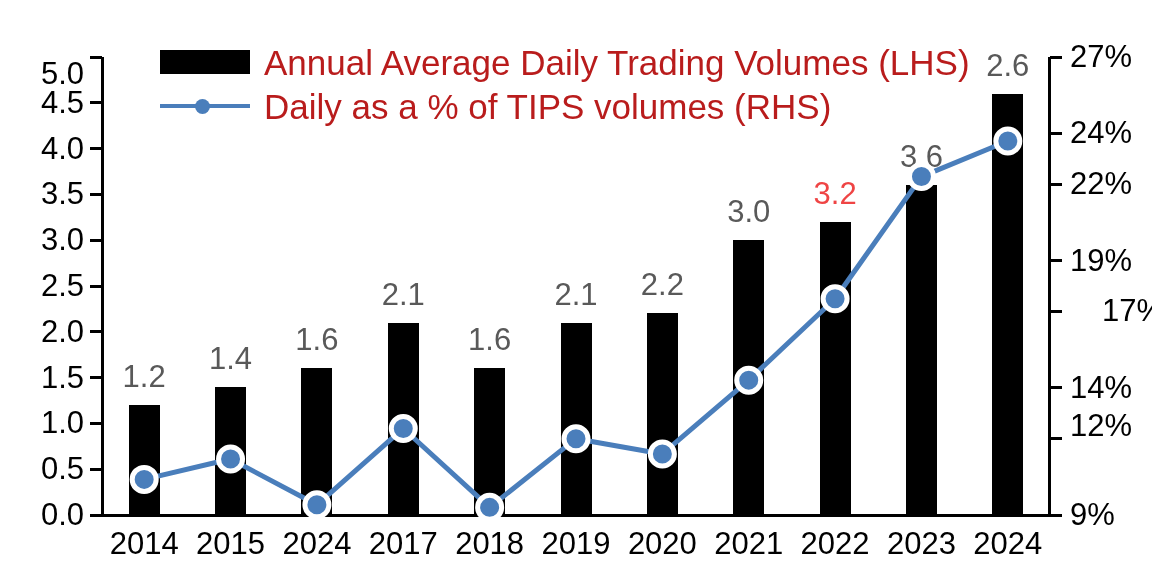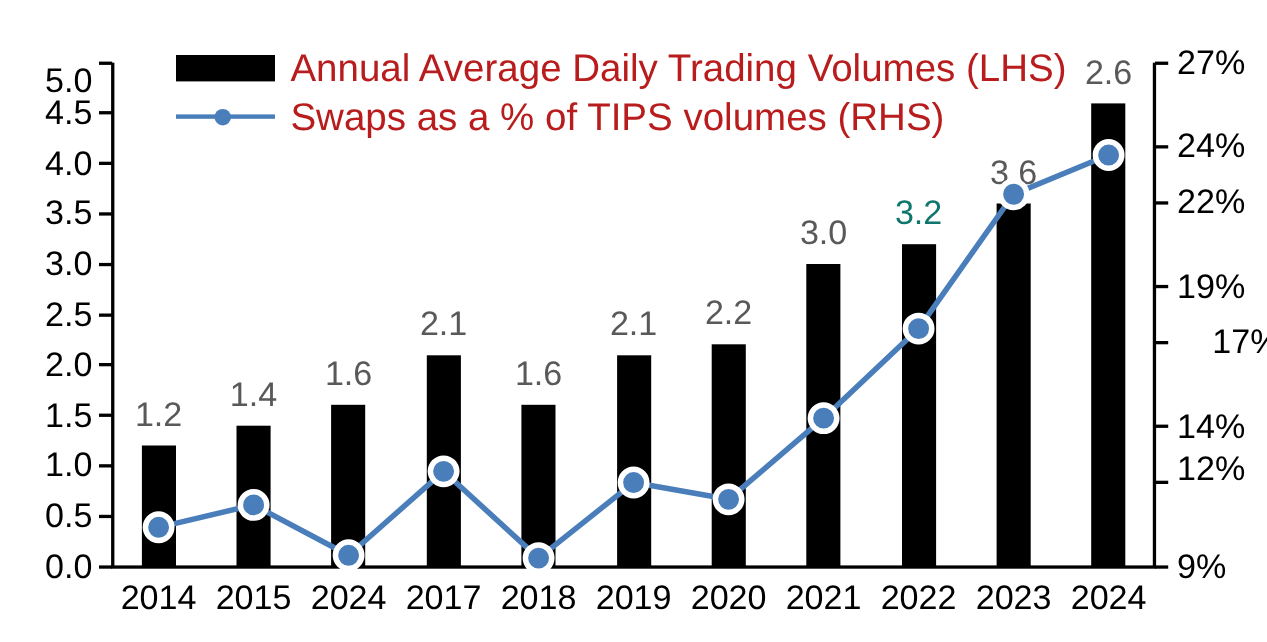--- a/index.html
+++ b/index.html
@@ -122,21 +122,21 @@
       </div>
     <div id="bar-labels">
         <div class="bar-label" style="left: 43.1818px; top: 304.08px; color: rgb(89, 89, 89);">1.2</div>
         <div class="bar-label" style="left: 129.545px; top: 285.76px; color: rgb(89, 89, 89);">1.4</div>
         <div class="bar-label" style="left: 215.909px; top: 267.44px; color: rgb(89, 89, 89);">1.6</div>
         <div class="bar-label" style="left: 302.273px; top: 221.64px; color: rgb(89, 89, 89);">2.1</div>
         <div class="bar-label" style="left: 388.636px; top: 267.44px; color: rgb(89, 89, 89);">1.6</div>
         <div class="bar-label" style="left: 475px; top: 221.64px; color: rgb(89, 89, 89);">2.1</div>
         <div class="bar-label" style="left: 561.364px; top: 212.48px; color: rgb(89, 89, 89);">2.2</div>
         <div class="bar-label" style="left: 647.727px; top: 139.2px; color: rgb(89, 89, 89);">3.0</div>
-        <div class="bar-label" style="left: 734.091px; top: 120.88px; color: #0f766e;">3.2</div>
+        <div class="bar-label" style="left: 734.091px; top: 120.88px; color: #ef4444;">3.2</div>
         <div class="bar-label" style="left: 820.455px; top: 84.24px; color: rgb(89, 89, 89);">3.6</div>
         <div class="bar-label" style="left: 906.818px; top: -7.36px; color: rgb(89, 89, 89);">2.6</div>
       </div>
     <svg id="line-svg" viewBox="0 0 950 458" preserveAspectRatio="none">
       <polyline id="line-path" fill="none" stroke="#4a7ebb" stroke-width="5" stroke-linejoin="round" stroke-linecap="round" points="43.18181818181818,422.3777777777778 129.54545454545453,402.02222222222224 215.9090909090909,447.8222222222222 302.27272727272725,371.4888888888889 388.6363636363636,450.3666666666667 475,381.6666666666667 561.3636363636364,396.93333333333334 647.7272727272727,323.1444444444444 734.090909090909,241.72222222222223 820.4545454545454,119.58888888888885 906.8181818181818,83.9666666666667"></polyline>
       <g id="line-markers">
           <circle cx="43.18181818181818" cy="422.3777777777778" r="12" fill="#4a7ebb" stroke="#ffffff" stroke-width="5"></circle>
           <circle cx="129.54545454545453" cy="402.02222222222224" r="12" fill="#4a7ebb" stroke="#ffffff" stroke-width="5"></circle>
           <circle cx="215.9090909090909" cy="447.8222222222222" r="12" fill="#4a7ebb" stroke="#ffffff" stroke-width="5"></circle>
           <circle cx="302.27272727272725" cy="371.4888888888889" r="12" fill="#4a7ebb" stroke="#ffffff" stroke-width="5"></circle>
@@ -168,17 +168,17 @@
   <div id="legend">
     <div class="legend-row">
       <div class="legend-swatch-bar"></div>
       <div class="legend-text">Annual Average Daily Trading Volumes (LHS)</div>
     </div>
     <div class="legend-row">
       <div class="legend-swatch-line">
         <span class="lseg"></span>
           <span class="ldot"></span>
       </div>
-      <div class="legend-text">Swaps as a % of TIPS volumes (RHS)</div>
+      <div class="legend-text">Daily as a % of TIPS volumes (RHS)</div>
     </div>
   </div>
 
 </div>
 
 </body></html>

